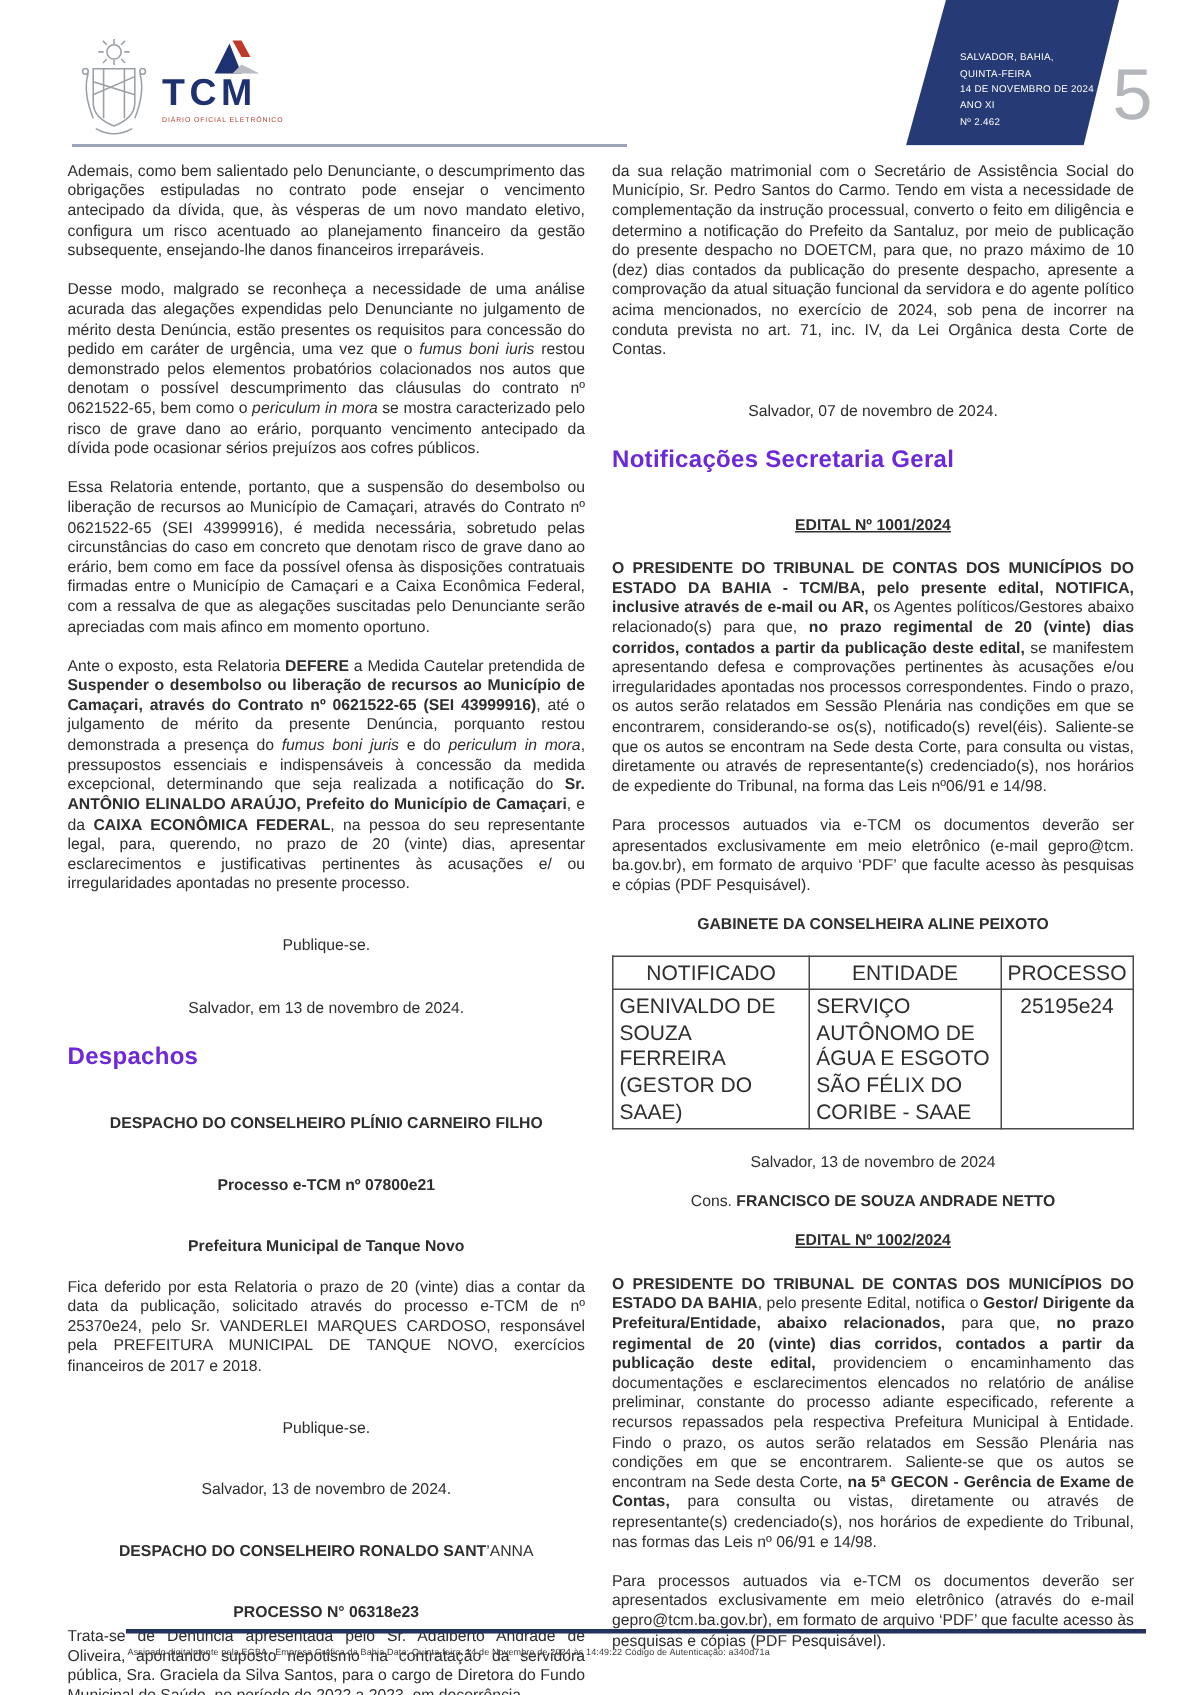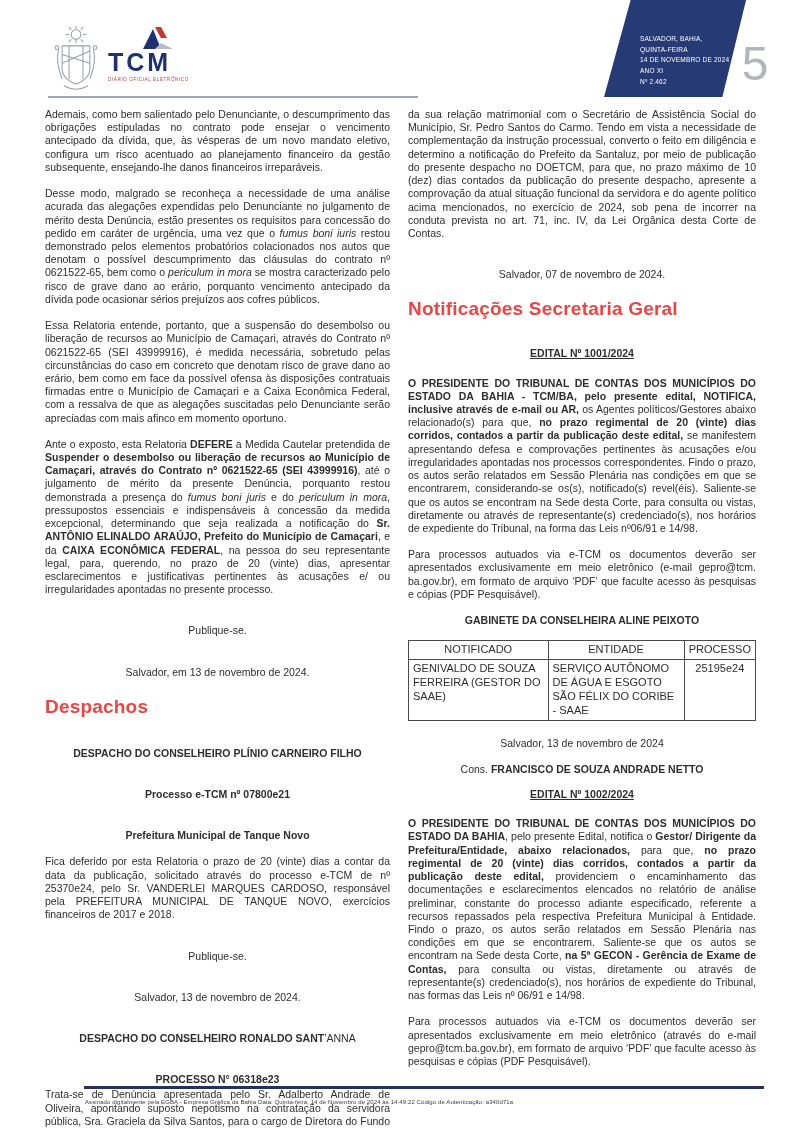--- a/index.html
+++ b/index.html
@@ -24,24 +24,24 @@
     font-size:48px; color:#b3b6bb; font-weight:400; line-height:1; }
   
   .col { position:absolute; top:108px; font-size:10.5px; line-height:1.26; color:#2e2e2e; }
   .col-left  { left:45px;  width:345px; }
   .col-right { left:408px; width:348px; }
   .blk { margin-bottom:13px; }
   .blk.tight { margin-bottom:2px; }
   .para { text-align:justify; }
   .line { text-align:center;margin-top:28px; }
   .center { text-align:center; }
-  .heading { color:#ef4444; font-size:19px; font-weight:bold; letter-spacing:.2px;
+  .heading { color:#6d28d9; font-size:16px; font-weight:bold; letter-spacing:.2px;
     margin:16px 0 26px 0; font-family:"Liberation Sans","DejaVu Sans",sans-serif; }
   .edital { text-align:center; font-weight:bold; text-decoration:underline; margin:12px 0 16px 0; }
-  table.notice { width:100%; border-collapse:collapse; margin:4px 0 16px 0; font-size:11px;padding-left:40px; }
+  table.notice { width:100%; border-collapse:collapse; margin:4px 0 16px 0; font-size:14px;padding-left:40px; }
   table.notice th, table.notice td { border:1px solid #4a4a4a; padding:2px 4px; vertical-align:top; }
   table.notice th { font-weight:normal; text-align:center; }
   table.notice td.c0 { width:41%; text-align:left; }
   table.notice td.c1 { width:40%; }
   table.notice td.c2 { width:19%; text-align:center; }
   
   .footer-rule { position:absolute; left:84px; top:1086px; width:680px; height:3px; background:#23315f; }
   .footer-text { position:absolute; left:85px; top:1099px; font-size:6px; color:#3b3b3b; letter-spacing:.1px; }
   svg { display:block; }
 </style>

